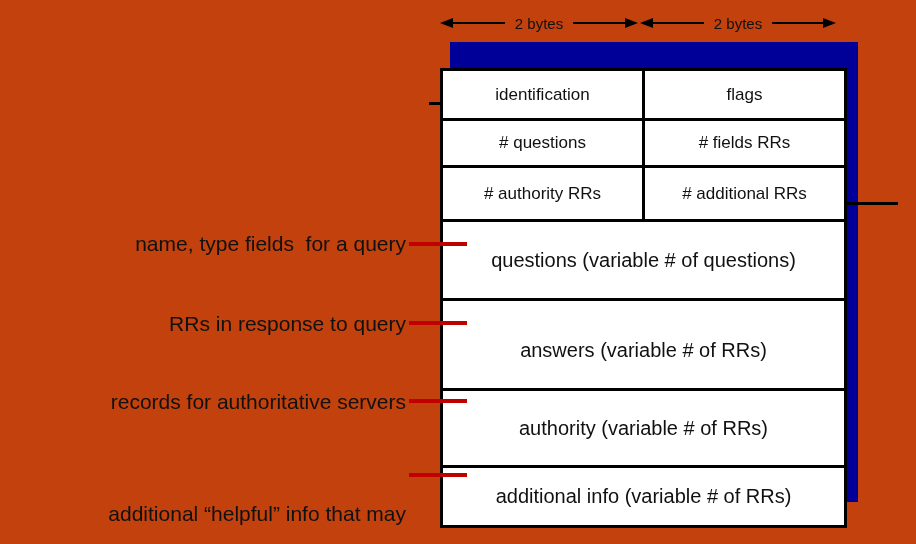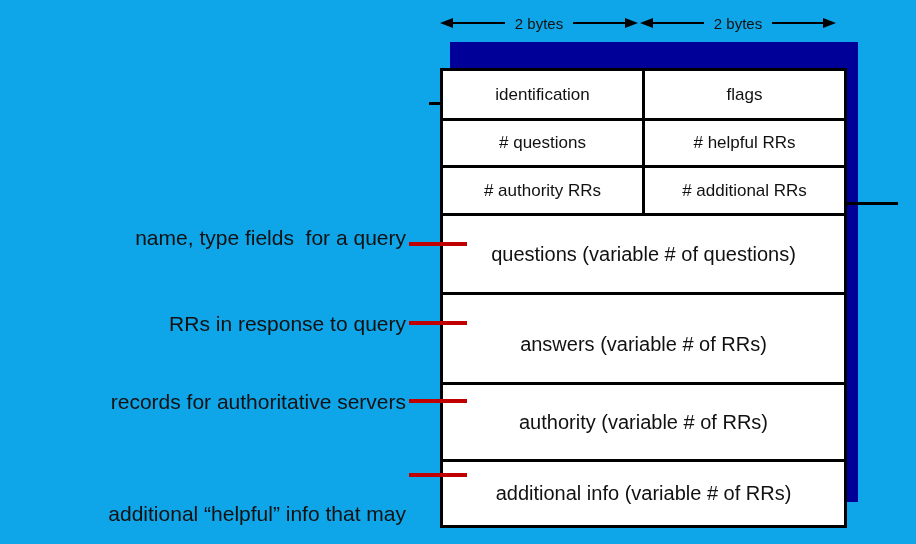--- a/index.html
+++ b/index.html
@@ -1,20 +1,20 @@
 <!DOCTYPE html>
 <html style="--shadow: #000099; --connector: #C00000; --border: #000000;"><head>
 <meta charset="utf-8">
 <style>
   html, body { margin: 0; padding: 0; background: #ffffff; }
   .canvas {
     position: relative;
     width: 916px;
     height: 544px;
-    background: #0ea5e9;
+    background: #c2410c;
     overflow: hidden;
     font-family: "Liberation Sans", sans-serif;
     color: #111111;
   }
 
   
   .byte-arrow {
     position: absolute;
     top: 13px;
     height: 20px;
@@ -81,21 +81,21 @@
 
   
   .side-label {
     position: absolute; left: 0; width: 406px;
     text-align: right;
     font-size: 21px; line-height: 27px;
     white-space: pre;
     color: #111111;
     z-index: 2;
   }
-  .side-label.l1 { top: 224px; }
+  .side-label.l1 { top: 230px; }
   .side-label.l2 { top: 310px; }
   .side-label.l3 { top: 388px; }
   .side-label.l4 { top: 446px; }
 </style>
 </head>
 <body>
 
 <div class="canvas">
 
   <div class="byte-arrow" style="left:440px; width:198px;">
@@ -115,23 +115,23 @@
 
   <div class="table-shadow"></div>
 
   <div class="msg-table">
     <div class="t-row" style="height:50px;">
       <div class="t-cell c1">identification</div>
       <div class="t-cell c2">flags</div>
     </div>
     <div class="t-row" style="height:47px;">
       <div class="t-cell c1"># questions</div>
-      <div class="t-cell c2"># helpful RRs</div>
+      <div class="t-cell c2"># fields RRs</div>
     </div>
-    <div class="t-row" style="height:48px;">
+    <div class="t-row" style="height:54px;">
       <div class="t-cell c1"># authority RRs</div>
       <div class="t-cell c2"># additional RRs</div>
     </div>
     <div class="t-row full" style="height:79px;">questions (variable # of questions)</div>
     <div class="t-row full" style="height:78px;margin-top:12px;">answers (variable # of RRs)</div>
     <div class="t-row full" style="height:77px;">authority (variable # of RRs)</div>
     <div class="t-row full last">additional info (variable # of RRs)</div>
   </div>
 
   <div class="tick-left"></div>

